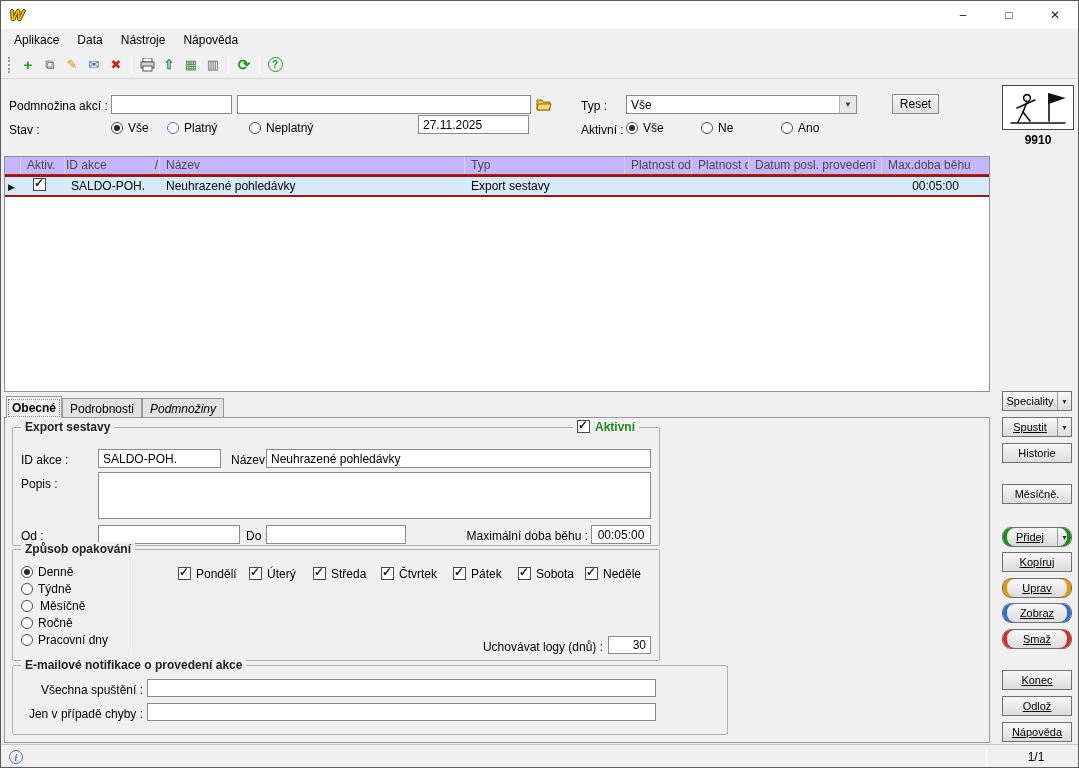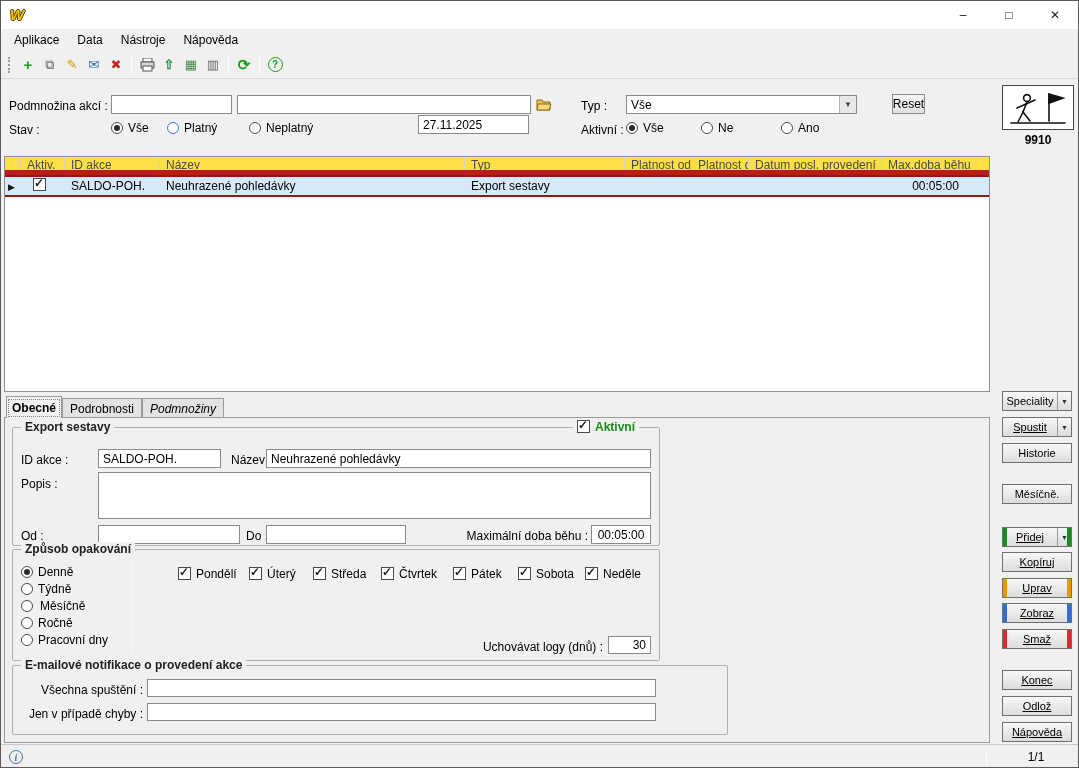--- a/index.html
+++ b/index.html
@@ -58,21 +58,21 @@
 
   .radio { position:absolute; display:flex; align-items:center; gap:5px; height:15px; white-space:nowrap; }
   .rdot { width:12px; height:12px; min-width:12px; border:1px solid #4a4a4a; border-radius:50%; background:#fff; position:relative; }
   .radio.sel .rdot::after { content:""; position:absolute; left:2px; top:2px; right:2px; bottom:2px; background:#2b2b2b; border-radius:50%; }
 
   .cb { width:13px; height:13px; min-width:13px; border:1px solid #4a4a4a; background:#fff; position:relative; display:inline-block; }
   .cb.checked::after { content:"✓"; position:absolute; left:0px; top:-2px; font-size:12px; font-weight:bold; color:#222; line-height:13px; }
 
   
   .grid { position:absolute; left:3px; top:155px; width:986px; height:236px; background:#fff; border:1px solid #8a8f98; }
-  .grid-header { display:flex; height:18px; background:#fde047; border-bottom:5px solid #b91c1c; color:#4a4a4a; }
+  .grid-header { display:flex; height:18px; background:#c4b5fd; border-bottom:1px solid #b91c1c; color:#4a4a4a; }
   .gh { padding:0 6px; line-height:17px; border-right:1px solid #d2d2d2; overflow:hidden; white-space:nowrap; font-size:12px; display:flex; }
   .grid-row { display:flex; height:22px; background:#d6e9f8; border-top:2px solid #991414; border-bottom:2px solid #991414; align-items:center; }
   .gc { padding:0 6px; overflow:hidden; white-space:nowrap; font-size:12px; }
   .rowmark { font-size:9px; color:#111; }
 
   
   .tab { position:absolute; border:1px solid #9a9a9a; border-bottom:none; display:flex; align-items:center; justify-content:center; }
   .tab.active { background:#f0f0f0; font-weight:bold; z-index:3; }
   .tab.active .tab-lbl { outline:1px dotted #888; padding:1px 3px; }
   .tab.inactive { background:#e2e2e2; z-index:1; }
@@ -90,21 +90,21 @@
   
   .img-box { position:absolute; left:1001px; top:84px; width:72px; height:45px; background:#fff; border:1px solid #444;
     display:flex; align-items:center; justify-content:center; }
   .img-caption { position:absolute; left:1001px; top:132px; width:72px; text-align:center; font-weight:bold; font-size:12px; }
 
   .sidebtn { position:absolute; left:1001px; width:70px; height:20px; border:1px solid #707070;
     background:linear-gradient(#f8f8f8,#dcdcdc); display:flex; align-items:stretch; font-size:11px; }
   .sidebtn .lbl { flex:1; display:flex; align-items:center; justify-content:center; white-space:nowrap; }
   .sidebtn .lbl.u { text-decoration:underline; }
   .sidebtn .drop { width:14px; border-left:1px solid #9a9a9a; display:flex; align-items:center; justify-content:center; font-size:7px; color:#333; }
-  .sidebtn.has-accent { box-shadow: inset 4px 0 0 var(--accent), inset -4px 0 0 var(--accent); }
+  .sidebtn.has-accent { box-shadow: inset 4px 0 0 var(--accent), inset -4px 0 0 var(--accent); border-radius: 9px; }
   .sidebtn.has-accent .lbl { padding:0 4px; }
 
   
   .statusbar { position:absolute; left:0; top:743px; width:100%; height:25px; background:#f0f0f0; border-top:1px solid #c8c8c8; }
   .info-ico { position:absolute; left:8px; top:5px; width:14px; height:14px; border:1px solid #4a6e9e; border-radius:50%;
     color:#4a6e9e; font-family:"Liberation Serif",serif; font-style:italic; font-weight:bold; font-size:10px;
     display:flex; align-items:center; justify-content:center; }
   .status-sep { position:absolute; left:985px; top:4px; width:1px; height:17px; background:#c0c0c0; border-right:1px solid #fff; }
   .pager { position:absolute; left:1000px; top:4px; width:70px; text-align:center; line-height:17px; font-size:12px; }
 </style>
@@ -178,21 +178,21 @@
     <svg width="16" height="13" viewBox="0 0 16 13">
       <path d="M1 2 h5 l1 2 h7 v8 h-13 z" fill="#f0c050" stroke="#8a6a10"></path>
       <path d="M2 6 h13 l-2 6 h-12 z" fill="#f8d878" stroke="#8a6a10"></path>
     </svg>
   </div>
   <div class="flabel" style="left:580px; top:97px;">Typ :</div>
   <div class="combo" style="left:625px; top:94px; width:231px;">
     <div class="cval">Vše</div>
     <div class="carr">▼</div>
   </div>
-  <div class="pushbtn" style="left:891px; top:93px; width:33px; height:20px;">Reset</div>
+  <div class="pushbtn" style="left:891px; top:93px; width:47px; height:20px;">Reset</div>
 
   <div class="flabel" style="left:8px; top:121px;">Stav :</div>
   <div class="radio sel" style="left:110px; top:119px;">
     <span class="rdot"></span>
       <span>Vše</span>
   </div>
   <div class="radio" style="left:166px; top:119px;">
     <span class="rdot" style="border-color:#3a76c4;"></span>
       <span>Platný</span>
   </div>
@@ -212,21 +212,21 @@
   </div>
   <div class="radio" style="left:780px; top:119px;">
     <span class="rdot"></span>
       <span>Ano</span>
   </div>
 
   <div class="grid">
     <div class="grid-header">
       <div class="gh" style="width:16px; padding:0;"></div>
       <div class="gh" style="width:44px;">Aktiv.</div>
-      <div class="gh" style="width:95px; justify-content:space-between;gap:48px;">
+      <div class="gh" style="width:95px; justify-content:center;gap:48px;">
         <span>ID akce</span>
         <span>/</span>
       </div>
       <div class="gh" style="width:305px;">Název</div>
       <div class="gh" style="width:160px;">Typ</div>
       <div class="gh" style="width:67px;">Platnost od</div>
       <div class="gh" style="width:57px;">Platnost do</div>
       <div class="gh" style="width:133px;">Datum posl. provedení</div>
       <div class="gh" style="flex:1; border-right:none;">Max.doba běhu</div>
     </div>

